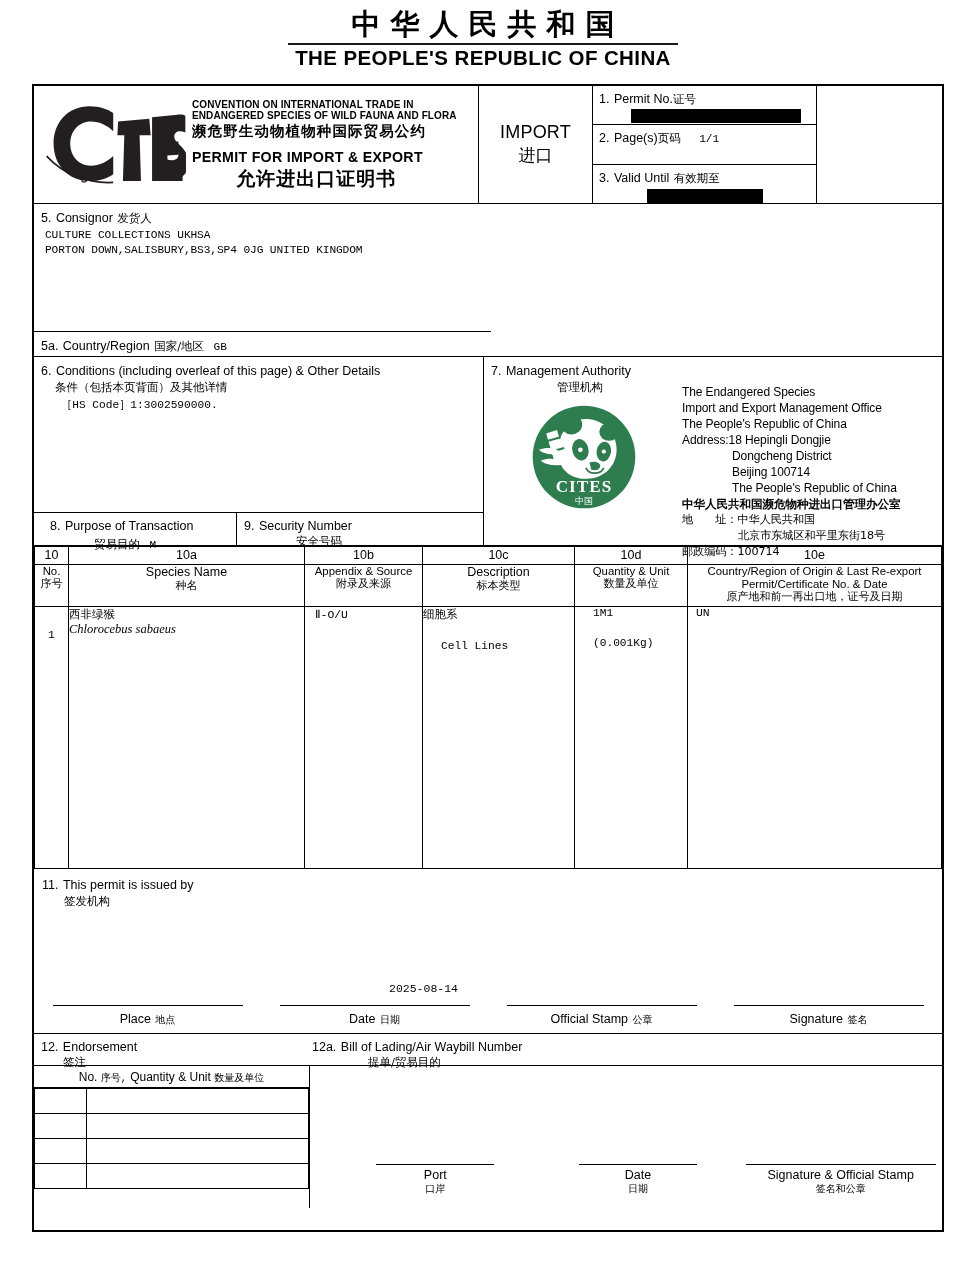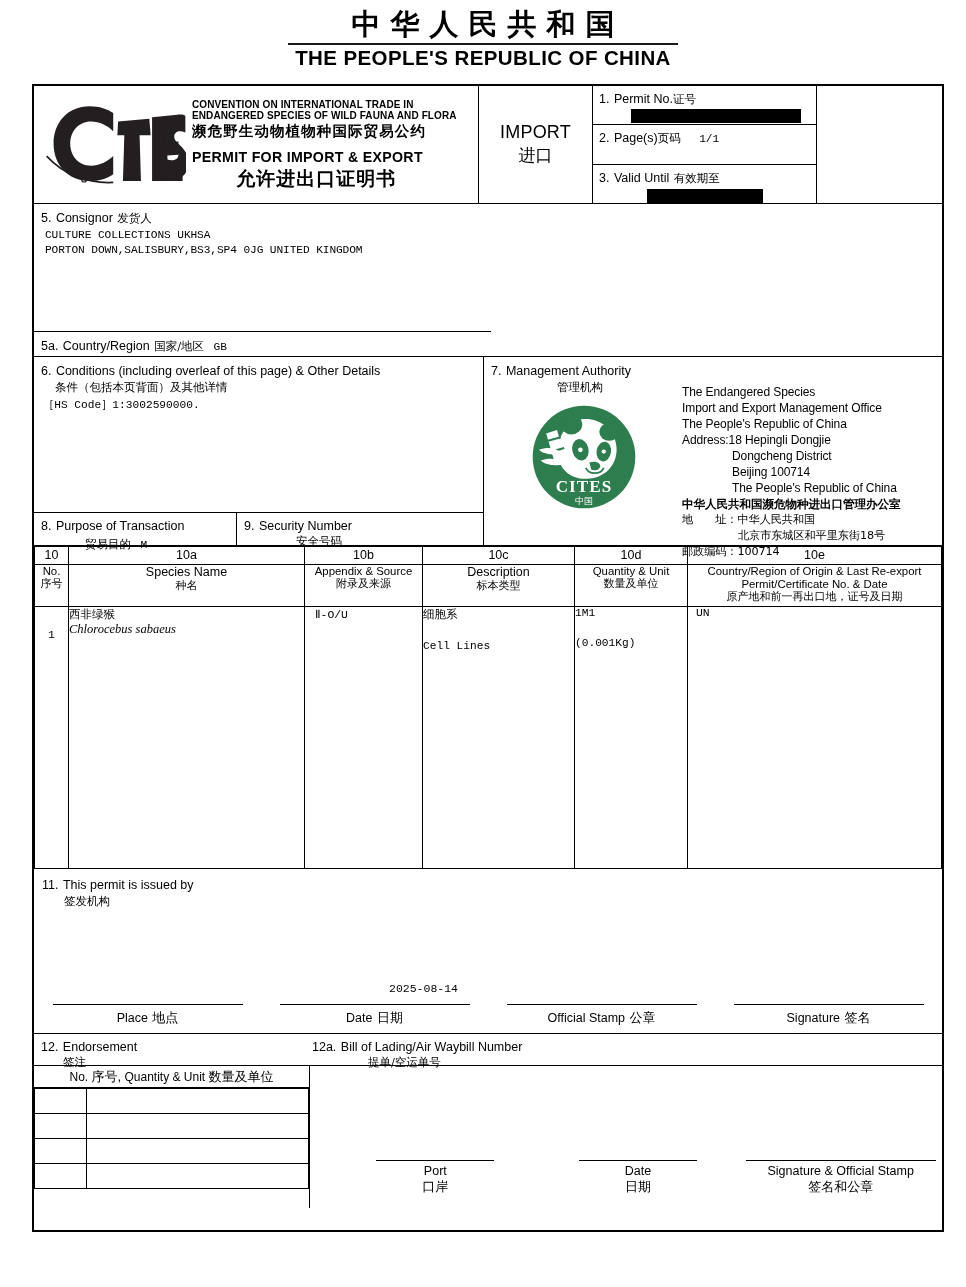--- a/index.html
+++ b/index.html
@@ -145,21 +145,21 @@
     font-family: "Liberation Mono", monospace;
     font-size: 11.2px;
     line-height: 1.32;
     letter-spacing: -0.1px;
   }
 
   
   .band3 { display: flex; border-bottom: 1.5px solid #000; }
   .box-cond { height: 155px; }
   .box-purpose-row { display: flex; height: 33px; border-top: 1.5px solid #000; }
-  .box-purpose { width: 203px; border-right: 1.5px solid #000; padding: 3px 0 0 7px; }
+  .box-purpose { width: 203px; border-right: 1.5px solid #000; padding: 3px 0 0 16px; }
   .box-security { width: 245px; padding: 3px 0 0 7px; }
   .box-ma { height: 188px; padding: 4px 0 0 7px; position: relative; }
 
   .panda {
     position: absolute;
     left: 46px; top: 46px;
     width: 108px; height: 108px;
   }
   .ma-addr {
     position: absolute;
@@ -218,21 +218,21 @@
     font-size: 11.4px;
     padding: 6px 0 0 6px;
   }
   .data-row td.numcell {
     text-align: center;
     padding: 22px 0 0 0;
     font-family: "Liberation Mono", monospace;
   }
   .sp-cn { font-family: "DejaVu Serif", serif; font-size: 11.5px; }
   .sp-it { font-family: "Liberation Serif", serif; font-style: italic; font-size: 12.5px; }
-  .cellmono { font-family: "Liberation Mono", monospace; font-size: 11.2px; }
+  .cellmono { font-family: "Liberation Mono", monospace; font-size: 11.2px; margin-left: 18px; }
   .gap { height: 18px; }
 
   
   .box-issued { height: 165px; padding: 6px 0 0 8px; position: relative; border-bottom: 1.5px solid #000; }
   .issue-date {
     position: absolute;
     left: 355px; top: 113px;
     font-family: "Liberation Mono", monospace;
     font-size: 11.5px;
   }
@@ -272,21 +272,21 @@
   .end-sig-lines {
     position: absolute;
     left: 0; right: 0; bottom: 12px;
     display: flex;
     padding-left: 24px;
   }
   .esig-col { flex: 1 1 0; text-align: center; }
   .esig-rule { border-top: 1.2px solid #000; margin: 0 auto 3px auto; width: 118px; }
   .esig-rule.wide { width: 190px; }
 
-  .tiny-cn { font-family: Liberation Sans, sans-serif; font-size: 13px; }
+  .tiny-cn { font-family: Liberation Mono, monospace; font-size: 10px; }
 </style>
 </head>
 <body>
 
 <div class="doc-header">
   <div class="cn-title">中华人民共和国</div>
   <div class="title-rule"></div>
   <div class="en-title">THE PEOPLE'S REPUBLIC OF CHINA</div>
 </div>
 
@@ -537,21 +537,21 @@
 
   <div class="band-end">
     <div class="end-l">
       <span class="lbl">12.</span>
       <span class="lbl">Endorsement</span>
       <div class="cn" style="padding-left:22px;">签注</div>
     </div>
     <div class="end-r">
       <span class="lbl">12a.</span>
       <span class="lbl">Bill of Lading/Air Waybill Number</span>
-      <div class="cn" style="padding-left:56px;">提单/空运单号</div>
+      <div class="cn" style="padding-left:56px;">提单/贸易目的</div>
     </div>
   </div>
 
   <div class="band-end2">
     <div class="end-tbl">
       <div class="end-hdr">
         <span>No.</span>
         <span class="tiny-cn">序号,</span>
         <span>Quantity &amp; Unit</span>
         <span class="tiny-cn">数量及单位</span>

